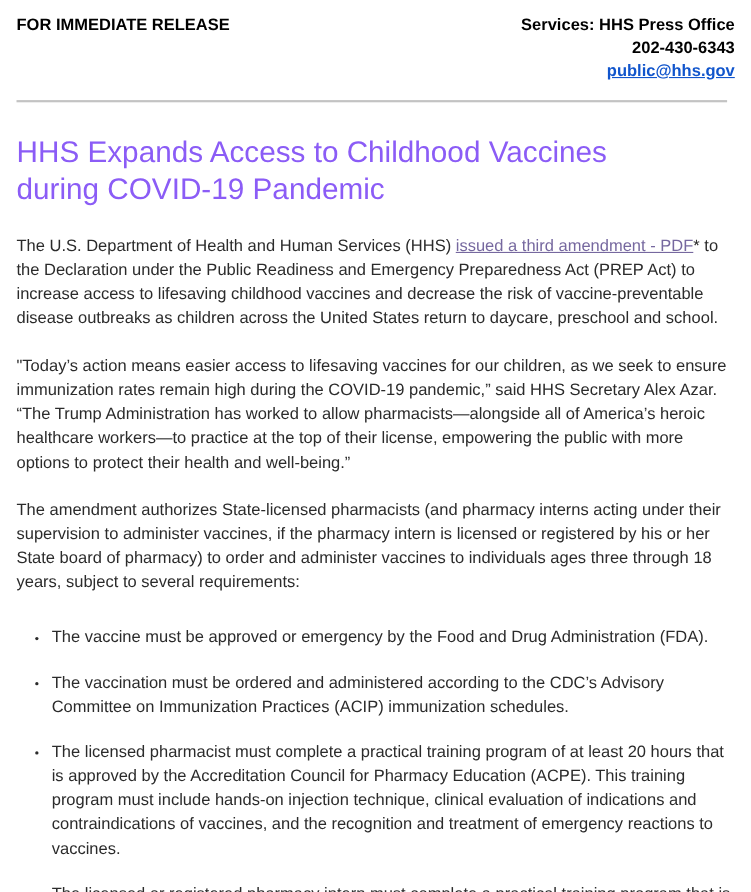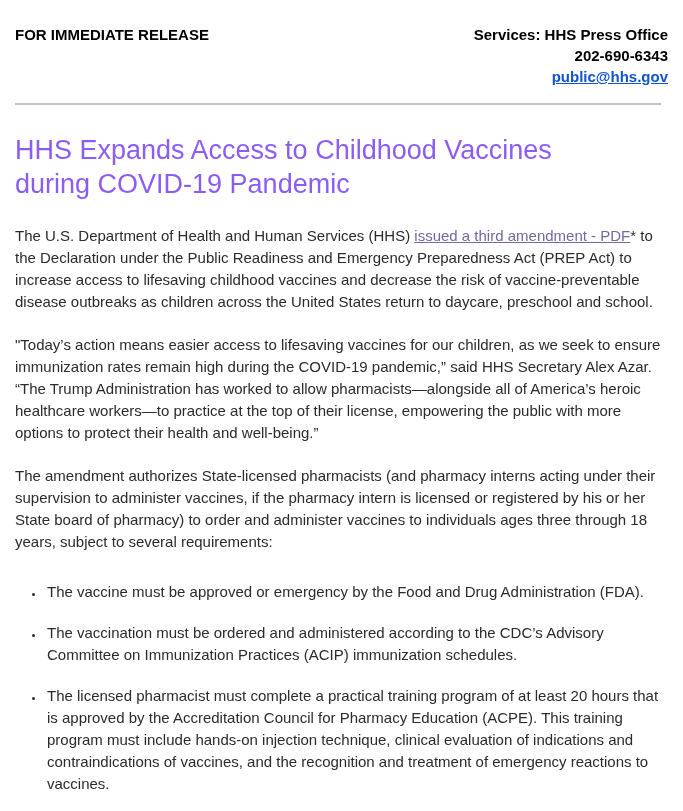--- a/index.html
+++ b/index.html
@@ -9,21 +9,20 @@
     height: 811px;
     font-family: "Liberation Sans", sans-serif;
     color: #212121;
     overflow: hidden;
   }
   .page {
     width: 683px;
     height: 576px;
     padding: 12px 15px 0 15px;
     background: #ffffff;
-    margin-top: 12px;
   }
   
   .header {
     display: flex;
     justify-content: space-between;
     align-items: flex-start;
   }
   .header .col-left, .header .col-right {
     font-size: 15px;
     font-weight: bold;
@@ -82,21 +81,21 @@
 <body>
 
 <div class="page">
 
   <div class="header">
     <div class="col-left">
       <div>FOR IMMEDIATE RELEASE</div>
     </div>
     <div class="col-right">
       <div>Services: HHS Press Office</div>
-      <div>202-690-6343</div>
+      <div>202-430-6343</div>
       <div>
         <a href="#" class="email-link">public@hhs.gov</a>
       </div>
     </div>
   </div>
 
   <hr class="divider">
 
   <h1 class="title">HHS Expands Access to Childhood Vaccines during COVID-19 Pandemic</h1>
 

